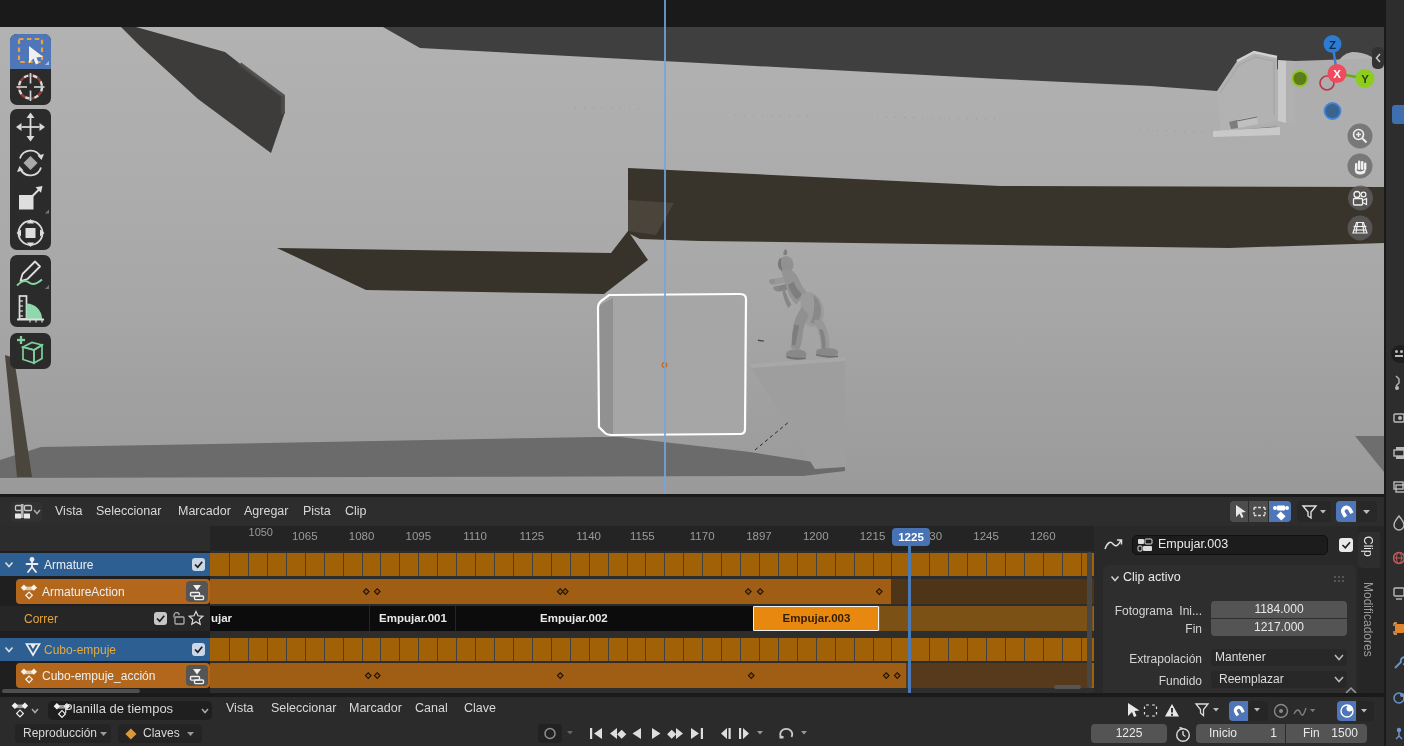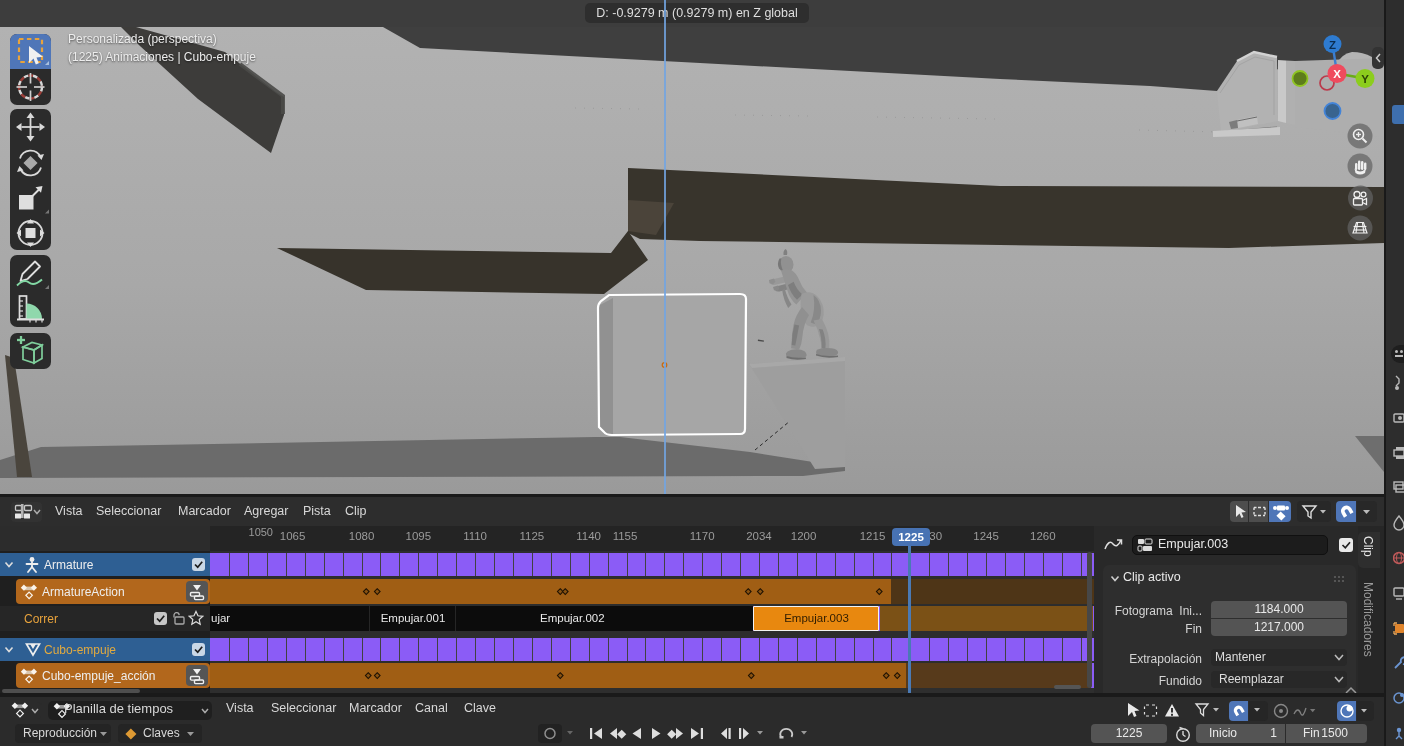--- a/index.html
+++ b/index.html
@@ -23,21 +23,21 @@
 
 
 #vline { left:664px; top:0px; width:2px; height:494px; background:#72a5e2; opacity:.85; }
 
 
 #nla { left:0; top:497px; width:1384px; height:199px; background:#2c2c2c; }
 #nlahdr { position:absolute; left:0; top:0; width:1384px; height:29px; background:#2d2d2d; }
 .menu { position:absolute; top:0; height:29px; line-height:29px; color:#d8d8d8; font-size:12.5px; }
 #ruler { position:absolute; left:210px; top:29px; width:884px; height:25px; background:#242424; }
 #searchrow { position:absolute; left:0; top:29px; width:210px; height:25px; background:#2c2c2c; }
-#tracks { position:absolute; left:210px; top:54px; width:884px; height:145px; background:#8b5cf6; }
+#tracks { position:absolute; left:210px; top:54px; width:884px; height:145px; background:#a16207;font-weight:bold; }
 #chans { position:absolute; left:0; top:54px; width:210px; height:145px; background:#1f1f1f; }
 #sidebar { position:absolute; left:1094px; top:29px; width:264px; height:170px; background:#292929; }
 #tabs { position:absolute; left:1358px; top:29px; width:26px; height:170px; background:#262626; }
 .row { position:absolute; left:0; width:210px; height:24px; }
 .rowblue { background:#2e5f93; }
 .roworange { background:#b2671c; left:16px !important; width:194px; border-radius:4px; }
 .rowdark { background:#262626; }
 .rtxt { color:#eee; font-size:12px; line-height:24px; }
 
 
@@ -46,23 +46,20 @@
 
 #sliver { left:1385px; top:0; width:19px; height:746px; background:#2d2d2d;
   border-left:1px solid #191919; }
 
 .field { position:absolute; background:#545454; border-radius:4px; color:#e9e9e9;
   font-size:12px; text-align:center; }
 </style>
 </head>
 <body>
 <div id="root">
-  <div id="vph" class="abs">
-      <div class="pill">D: -0.9279 m (0.9279 m) en Z global</div>
-    </div>
   <div id="scene" class="abs">
   <svg width="1384" height="467" viewBox="0 0 1384 467">
     <defs>
       <linearGradient id="floor" x1="0" y1="0" x2="0" y2="1">
         <stop offset="0" stop-color="#b2b2b2"></stop>
         <stop offset="0.55" stop-color="#a8a8a8"></stop>
         <stop offset="1" stop-color="#9a9a9a"></stop>
       </linearGradient>
     </defs>
     <rect x="0" y="0" width="1384" height="467" fill="url(#floor)"></rect>
@@ -184,21 +181,20 @@
       <g stroke="#efefef" stroke-width="1.2" fill="none">
         <path d="M 1353,206 l 3.5,-10.5 h 7 l 3.5,10.5 z"></path>
         <line x1="1354" y1="203" x2="1366" y2="203"></line>
         <line x1="1353.6" y1="199.5" x2="1366.4" y2="199.5"></line>
         <line x1="1357.5" y1="196" x2="1356" y2="206"></line>
         <line x1="1362.5" y1="196" x2="1364" y2="206"></line>
       </g>
     </g>
   </svg>
   </div>
-  <div id="vptext" class="abs">Personalizada (perspectiva)<br>(1225) Animaciones | Cubo-empuje</div>
   <div id="toolbar">
     <div class="abs" style="left:10px;top:34px;width:41px;height:71px;background:#2b2b2b;border-radius:7px"></div>
     <div class="abs" style="left:10px;top:34px;width:41px;height:35px;background:#4f76b8;border-radius:7px 7px 0 0"></div>
     <div class="abs" style="left:10px;top:109px;width:41px;height:141px;background:#2b2b2b;border-radius:7px"></div>
     <div class="abs" style="left:10px;top:255px;width:41px;height:72px;background:#2b2b2b;border-radius:7px"></div>
     <div class="abs" style="left:10px;top:333px;width:41px;height:36px;background:#2b2b2b;border-radius:7px"></div>
     <svg class="abs" style="left:10px;top:34px" width="41" height="336">
 
       <rect x="9" y="5" width="23" height="23" fill="none" stroke="#e8a33c" stroke-width="2.2" stroke-dasharray="4.5,3.4"></rect>
       <path d="M 19,12 l 0,17 4.5,-4.5 2.3,6 3,-1.2 -2.3,-5.8 6.5,-0.7 z" fill="#f0f0f0"></path>
@@ -323,30 +319,30 @@
       <div class="abs" style="left:1357px;top:4px;width:20px;height:21px;background:#282828;border-radius:0 4px 4px 0"></div>
       <svg class="abs" style="left:1336px;top:4px" width="41" height="21">
         <path d="M 5,14.5 V 10 A 5.5,5.5 0 0 1 16,10 V 14.5 H 12.4 V 10.2 A 1.9,1.9 0 0 0 8.6,10.2 V 14.5 Z" fill="#fff" transform="rotate(-30 10.5 10)"></path>
         <path d="M 27,9 l 3.5,4 3.5,-4 z" fill="#bbb"></path>
       </svg>
     </div>
 
 
     <div id="ruler">
         <span style="position:absolute;left:13px;top:0;width:50px;text-align:right;color:#9b9b9b;font-size:11px">1050</span>
-        <span style="position:absolute;left:69.77499999999998px;top:4px;width:50px;color:#9b9b9b;font-size:11.5px">1065</span>
+        <span style="position:absolute;left:69.77499999999998px;top:4px;width:50px;text-align:center;color:#9b9b9b;font-size:11.5px">1065</span>
         <span style="position:absolute;left:126.55000000000001px;top:4px;width:50px;text-align:center;color:#9b9b9b;font-size:11.5px">1080</span>
         <span style="position:absolute;left:183.32500000000005px;top:4px;width:50px;text-align:center;color:#9b9b9b;font-size:11.5px">1095</span>
         <span style="position:absolute;left:240.10000000000002px;top:4px;width:50px;text-align:center;color:#9b9b9b;font-size:11.5px">1110</span>
         <span style="position:absolute;left:296.875px;top:4px;width:50px;text-align:center;color:#9b9b9b;font-size:11.5px">1125</span>
         <span style="position:absolute;left:353.6500000000001px;top:4px;width:50px;text-align:center;color:#9b9b9b;font-size:11.5px">1140</span>
-        <span style="position:absolute;left:390px;top:4px;width:50px;text-align:center;color:#9b9b9b;font-size:11.5px">1155</span>
+        <span style="position:absolute;left:420px;top:4px;width:50px;text-align:left;color:#9b9b9b;font-size:11.5px">1155</span>
         <span style="position:absolute;left:467.20000000000005px;top:4px;width:50px;text-align:center;color:#9b9b9b;font-size:11.5px">1170</span>
-        <span style="position:absolute;left:523.975px;top:4px;width:50px;text-align:center;color:#9b9b9b;font-size:11.5px">2034</span>
-        <span style="position:absolute;left:580.75px;top:4px;width:50px;text-align:left;color:#9b9b9b;font-size:11.5px">1200</span>
+        <span style="position:absolute;left:523.975px;top:4px;width:50px;text-align:center;color:#9b9b9b;font-size:11.5px">1897</span>
+        <span style="position:absolute;left:580.75px;top:4px;width:50px;text-align:center;color:#9b9b9b;font-size:11.5px">1200</span>
         <span style="position:absolute;left:637.525px;top:4px;width:50px;text-align:center;color:#9b9b9b;font-size:11.5px">1215</span>
         <span style="position:absolute;left:694.3000000000001px;top:4px;width:50px;text-align:center;color:#9b9b9b;font-size:11.5px">1230</span>
         <span style="position:absolute;left:751.075px;top:4px;width:50px;text-align:center;color:#9b9b9b;font-size:11.5px">1245</span>
         <span style="position:absolute;left:807.8499999999999px;top:4px;width:50px;text-align:center;color:#9b9b9b;font-size:11.5px">1260</span>
       </div>
 
     <div id="tracks">
         <div style="position:absolute;left:19.07499999999999px;top:0;width:1px;height:145px;background:#414141"></div>
         <div style="position:absolute;left:38px;top:0;width:1px;height:145px;background:#414141"></div>
         <div style="position:absolute;left:56.92500000000001px;top:0;width:1px;height:145px;background:#414141"></div>
@@ -665,21 +661,21 @@
     </svg>
 
     <div class="field" style="left:1091px;top:27px;width:76px;height:19px;line-height:19px">1225</div>
     <svg class="abs" style="left:1174px;top:28px" width="18" height="18">
         <circle cx="9" cy="10" r="6.3" fill="none" stroke="#d8d8d8" stroke-width="1.4"></circle>
         <line x1="9" y1="10" x2="9" y2="6" stroke="#d8d8d8" stroke-width="1.4"></line>
         <line x1="9" y1="10" x2="11.5" y2="11.5" stroke="#d8d8d8" stroke-width="1.4"></line>
         <line x1="5.5" y1="2.5" x2="9" y2="3.7" stroke="#d8d8d8" stroke-width="1.6"></line>
       </svg>
     <div class="field" style="left:1196px;top:27px;width:89px;height:19px;line-height:19px;border-radius:4px 0 0 4px;text-align:left"><span style="margin-left:13px">Inicio</span><span style="float:right;margin-right:8px">1</span></div>
-    <div class="field" style="left:1286px;top:27px;width:81px;height:19px;line-height:19px;border-radius:0 4px 4px 0;text-align:left"><span style="margin-left:17px">Fin</span><span style="float:right;margin-right:19px">1500</span></div>
+    <div class="field" style="left:1286px;top:27px;width:81px;height:19px;line-height:19px;border-radius:0 4px 4px 0;text-align:left"><span style="margin-left:17px">Fin</span><span style="float:right;margin-right:9px">1500</span></div>
   </div>
   <div id="sliver" class="abs">
     <div class="abs" style="left:6px;top:105px;width:13px;height:19px;background:#3e6fae;border-radius:3px 0 0 3px"></div>
     <div class="abs" style="left:5px;top:345px;width:14px;height:18px;background:#1f1f1f;border-radius:9px 0 0 9px"></div>
     <div class="abs" style="left:9px;top:350px;width:3px;height:3px;background:#bbb;border-radius:50%"></div>
     <div class="abs" style="left:14px;top:350px;width:3px;height:3px;background:#bbb;border-radius:50%"></div>
     <div class="abs" style="left:9px;top:355px;width:8px;height:2px;background:#bbb"></div>
     <div id="slivicons">
         <svg style="position:absolute;left:7px;top:375px" width="12" height="16">
           <path d="M 3,1 l 3,3 v 4 l -3,3" fill="none" stroke="#b9b9b9" stroke-width="1.4"></path>

